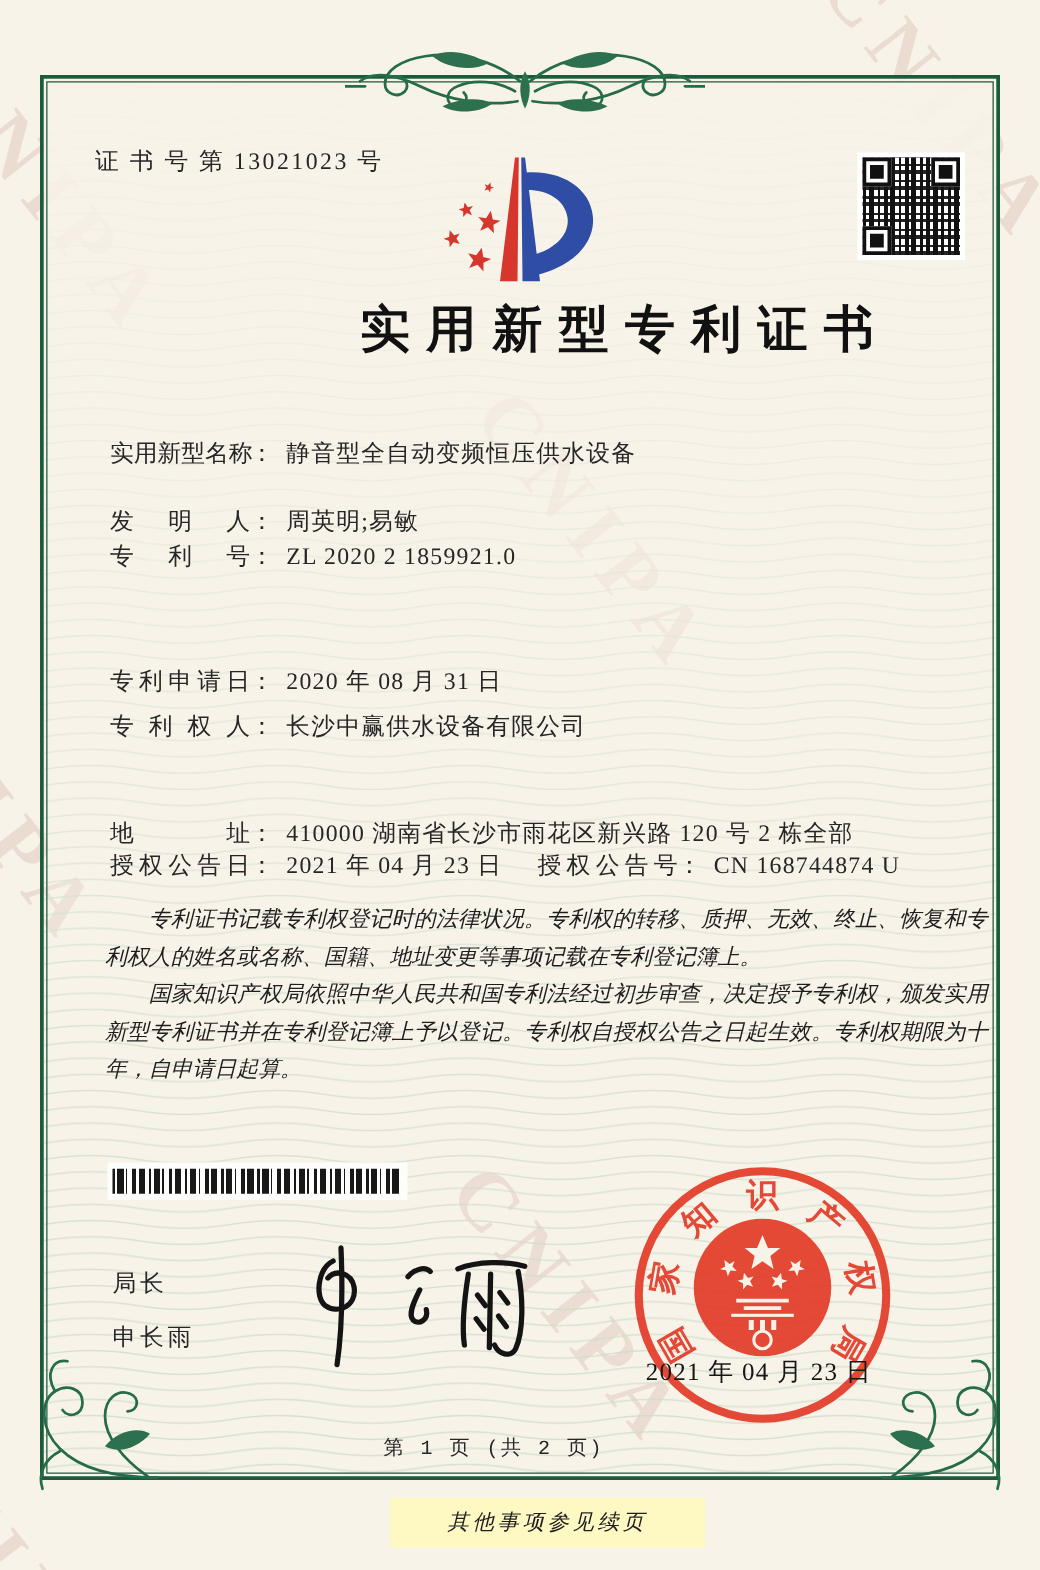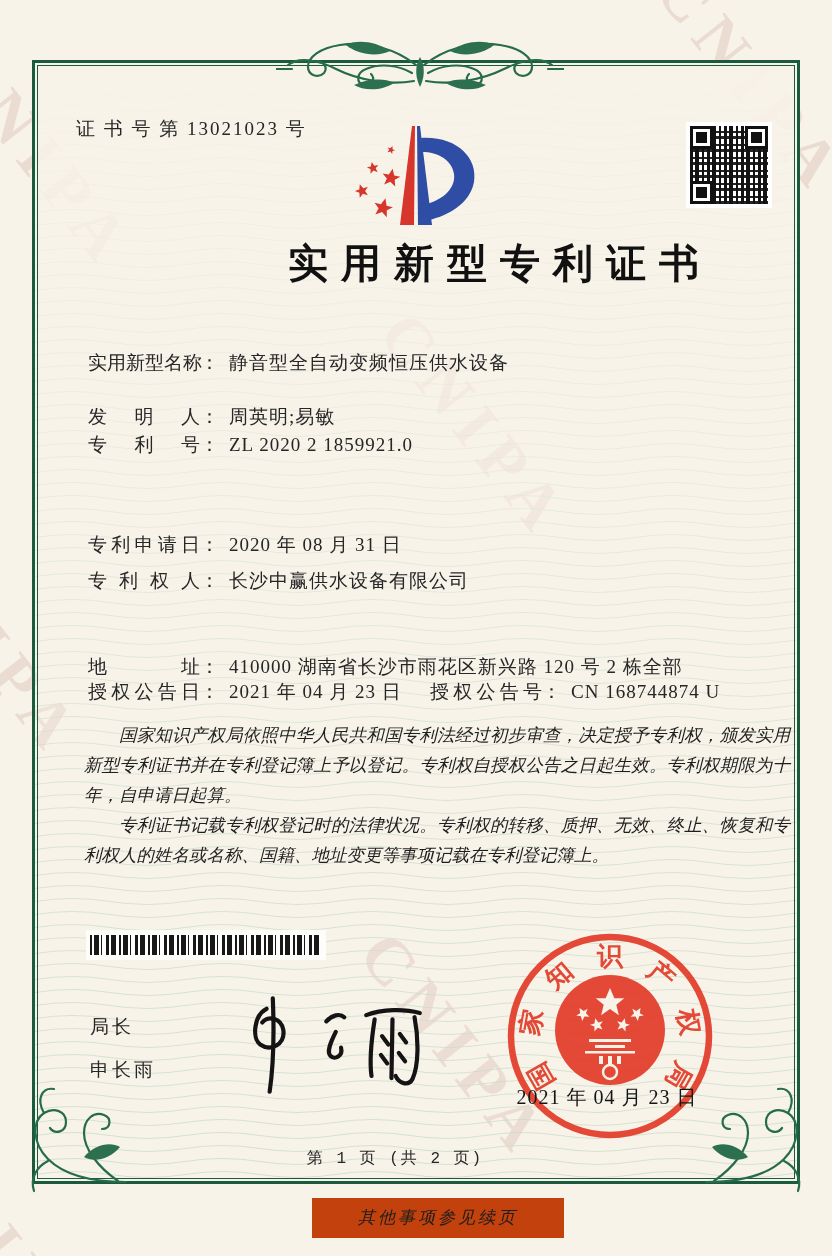--- a/index.html
+++ b/index.html
@@ -64,21 +64,21 @@
       #181818 16px 19px, #fdfdfd 19px 21px,
       #181818 21px 26px, #fdfdfd 26px 29px);}
   .director{position:absolute; left:90px; top:1014px; z-index:6; font-size:19px; letter-spacing:3px;}
   .director div{margin-bottom:17px;}
   .signature{position:absolute; left:222px; top:992px; z-index:7;}
   .seal{position:absolute; left:502px; top:928px; z-index:7;}
   .seal-date{position:absolute; left:501px; top:1084px; width:212px; text-align:center; z-index:8;
     font-size:20px; letter-spacing:1px; color:#151515;}
   .page-info{position:absolute; left:0; top:1148px; width:790px; text-align:center; z-index:6; font-size:16px; letter-spacing:2px;font-family:Liberation Mono, monospace;}
   .note-chip{position:absolute; left:312px; top:1198px; width:252px; height:40px; line-height:40px;
-    background:#c2410c; text-align:center; font-size:17px; font-style:italic; letter-spacing:3px; z-index:6; color:#1e1e1e;}
+    background:#fef9c3; text-align:center; font-size:17px; font-style:italic; letter-spacing:3px; z-index:6; color:#1e1e1e;}
 </style>
 </head>
 <body>
 
 <div class="page">
 
   <span class="wm" style="left:-12px; top:28px;">CNIPA</span>
   <span class="wm" style="left:700px; top:-46px;">CNIPA</span>
   <span class="wm" style="left:424px; top:298px;">CNIPA</span>
   <span class="wm" style="left:-64px; top:516px;">CNIPA</span>
@@ -176,22 +176,22 @@
   </div>
 
   <div class="grant-row">
     <span class="field-label">授权公告日</span><span class="field-colon">：</span><span class="field-value">2021 年 04 月 23 日</span>
     <span class="grant-no">
       <span class="field-label">授权公告号</span><span class="field-colon">：</span><span class="field-value">CN 168744874 U</span>
     </span>
   </div>
 
   <div class="body-text">
+    <p>专利证书记载专利权登记时的法律状况。专利权的转移、质押、无效、终止、恢复和专利权人的姓名或名称、国籍、地址变更等事项记载在专利登记簿上。</p>
     <p>国家知识产权局依照中华人民共和国专利法经过初步审查，决定授予专利权，颁发实用新型专利证书并在专利登记簿上予以登记。专利权自授权公告之日起生效。专利权期限为十年，自申请日起算。</p>
-    <p>专利证书记载专利权登记时的法律状况。专利权的转移、质押、无效、终止、恢复和专利权人的姓名或名称、国籍、地址变更等事项记载在专利登记簿上。</p>
   </div>
 
   <div class="barcode-chip">
     <div class="barcode"></div>
   </div>
 
   <div class="director">
     <div>局长</div>
     <div>申长雨</div>
   </div>

